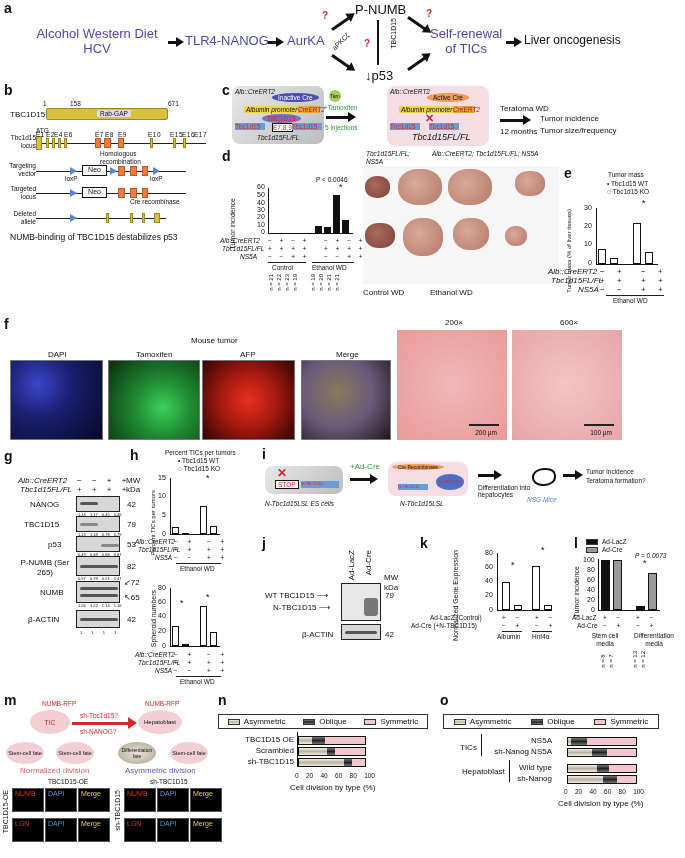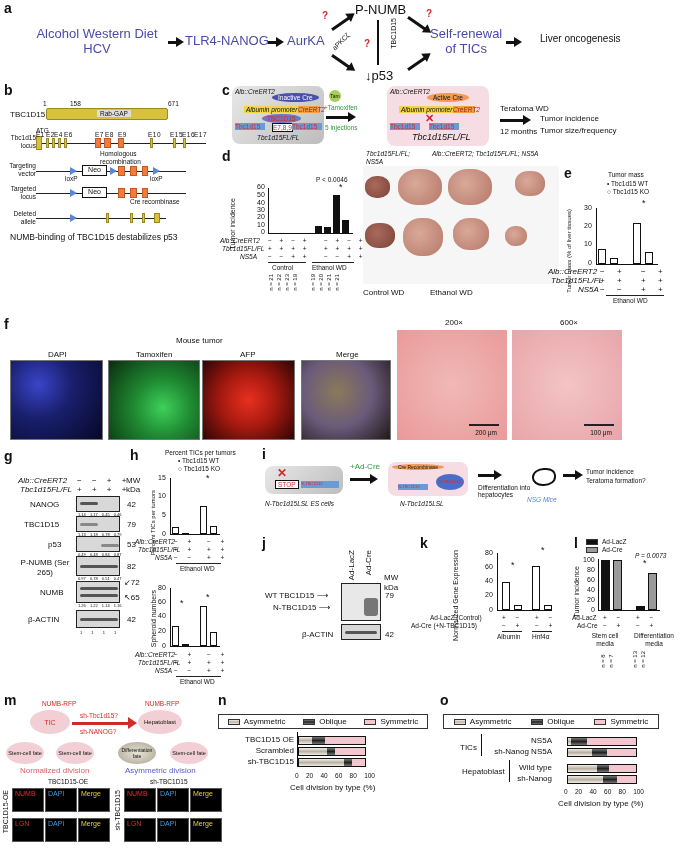--- a/index.html
+++ b/index.html
@@ -62,21 +62,21 @@
 <div class="vtext" style="left:390px;top:18px;">TBC1D15</div>
 <div class="abs red" style="left:364px;top:38px;font-size:10px;font-weight:bold;">?</div>
 <div class="arrow" style="left:406px;top:22px;width:22px;transform:rotate(35deg);"></div>
 <div class="arrow" style="left:406px;top:62px;width:22px;transform:rotate(-35deg);"></div>
 <div class="abs red" style="left:426px;top:8px;font-size:10px;font-weight:bold;">?</div>
 <div class="abs blue" style="left:430px;top:26px;font-size:13px;text-align:center;line-height:15px;">
   <div>Self-renewal</div>
   <div>of TICs</div>
 </div>
 <div class="arrow" style="left:506px;top:41px;width:10px;"></div>
-<div class="abs" style="left:524px;top:33px;font-size:10px;margin-left:16px;">Liver oncogenesis</div>
+<div class="abs" style="left:524px;top:33px;font-size:12px;">Liver oncogenesis</div>
 
 <div class="plabel" style="left:4px;top:82px;">b</div>
 <div class="abs sm" style="left:10px;top:110px;">TBC1D15</div>
 <div class="abs xs" style="left:43px;top:100px;">1</div>
 <div class="abs xs" style="left:70px;top:100px;">158</div>
 <div class="abs xs" style="left:168px;top:100px;">671</div>
 <div class="gene" style="left:46px;top:108px;width:122px;height:12px;border-radius:2px;">
   <div class="abs xs" style="left:50px;top:1px;background:#ddd;padding:0 3px;">Rab-GAP</div>
 </div>
 <div class="abs xs" style="left:36px;top:127px;">ATG</div>
@@ -242,21 +242,21 @@
 <div class="abs it sm" style="left:548px;top:267px;">Alb::CreERT2</div>
 <div class="abs it sm" style="left:551px;top:276px;">Tbc1d15FL/FL</div>
 <div class="abs it sm" style="left:578px;top:285px;">NS5A</div>
 <div class="abs sm" style="left:600px;top:267px;letter-spacing:5px;">− + &nbsp;− +</div>
 <div class="abs sm" style="left:600px;top:276px;letter-spacing:5px;">+ + &nbsp;+ +</div>
 <div class="abs sm" style="left:600px;top:285px;letter-spacing:5px;">− − &nbsp;+ +</div>
 <div class="line" style="left:606px;top:295px;width:58px;"></div>
 <div class="abs xs" style="left:613px;top:297px;">Ethanol WD</div>
 
 <div class="plabel" style="left:4px;top:316px;">f</div>
-<div class="abs sm" style="left:176px;top:336px;">Mouse tumor</div>
+<div class="abs sm" style="left:191px;top:336px;">Mouse tumor</div>
 <div class="abs sm" style="left:48px;top:350px;">DAPI</div>
 <div class="abs sm" style="left:136px;top:350px;">Tamoxifen</div>
 <div class="abs sm" style="left:240px;top:350px;">AFP</div>
 <div class="abs sm" style="left:336px;top:350px;">Merge</div>
 <div class="micro" style="left:10px;top:360px;width:93px;height:80px;background:radial-gradient(circle at 30% 30%,#3a45c8 0,#1a1f6e 40%,#050825 100%);"></div>
 <div class="micro" style="left:108px;top:360px;width:92px;height:80px;background:radial-gradient(circle at 60% 60%,#3ed05a 0,#1f8a32 40%,#0a2d10 100%);"></div>
 <div class="micro" style="left:202px;top:360px;width:93px;height:80px;background:radial-gradient(circle at 50% 50%,#e83020 0,#a81a10 45%,#300505 100%);"></div>
 <div class="micro" style="left:301px;top:360px;width:90px;height:80px;background:radial-gradient(circle at 40% 40%,#8a7a5a 0,#6a5a7a 50%,#201818 100%);"></div>
 <div class="abs sm" style="left:445px;top:318px;">200×</div>
 <div class="abs sm" style="left:560px;top:318px;">600×</div>

